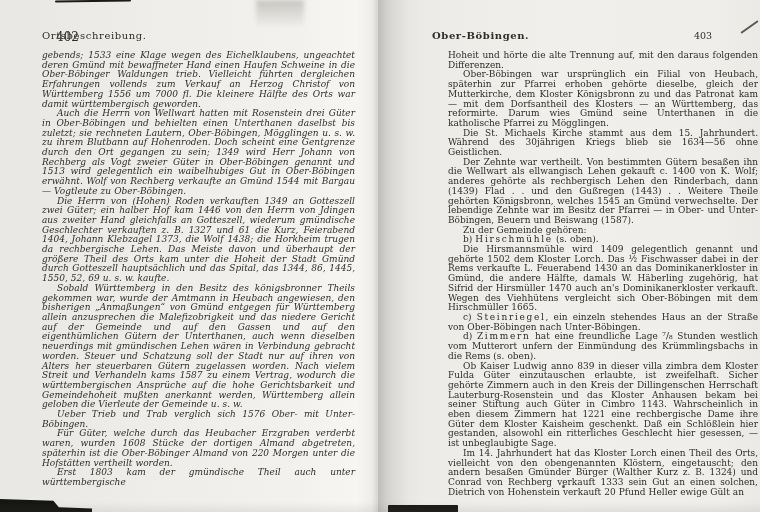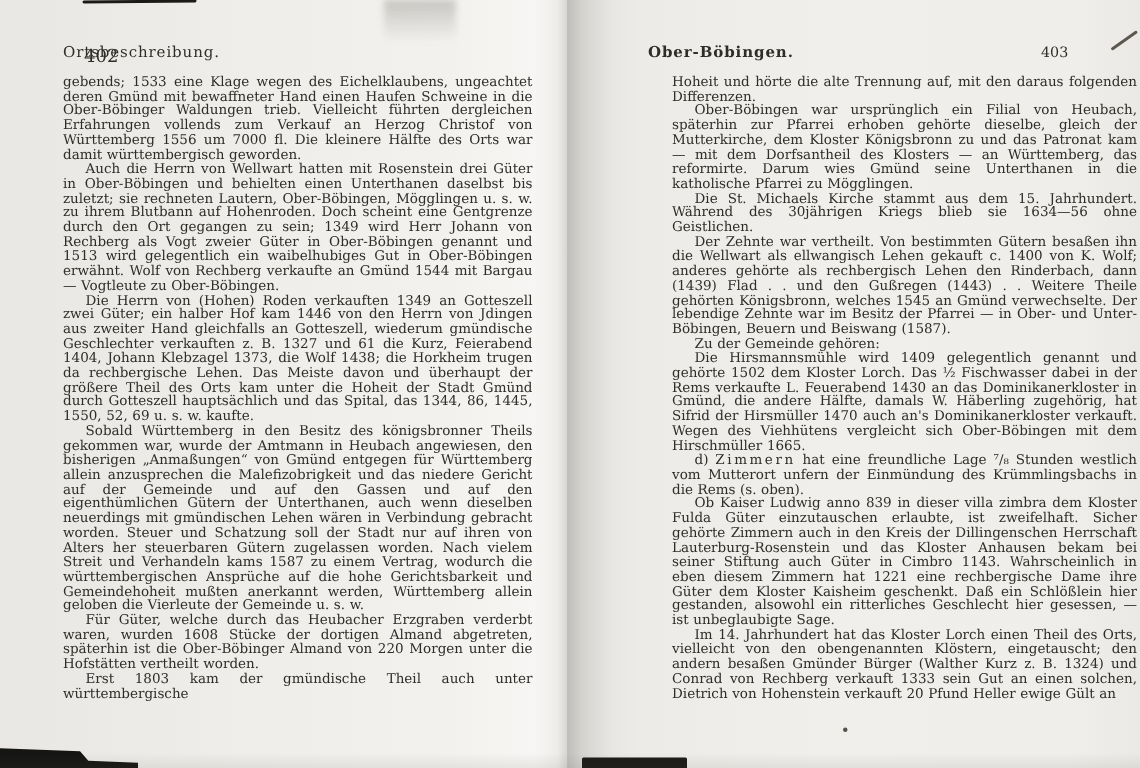--- a/index.html
+++ b/index.html
@@ -19,21 +19,21 @@
   .gutter-shadow {
     position:absolute; left:356px; top:0; width:52px; height:512px;
     background:linear-gradient(90deg, rgba(120,118,112,0) 0%, rgba(120,118,112,0.06) 30%, rgba(100,98,92,0.22) 44%, rgba(100,98,92,0.10) 60%, rgba(120,118,112,0) 100%);
     pointer-events:none;
   }
   .head-block-left  { position:absolute; left:42px;  top:30px; width:313px; font-size:10px; letter-spacing:0.6px; }
   .head-block-right { position:absolute; left:432px; top:30px; width:310px; text-align:left; font-size:10px; letter-spacing:0.6px;font-weight:bold; }
   .pagenum-left  { position:absolute; left:56px;  top:30px; font-size:12px; }
   .pagenum-right { position:absolute; left:694px; top:30px; width:24px; font-size:9.5px; }
   .body-col { position:absolute; top:51px; }
-  .body-left  { left:42px;  width:313px; }
+  .body-left  { left:42px;  width:313px;font-style:italic; }
   .body-right { left:448px; width:310px; }
   .body-col p {
     margin:0; text-align:justify; font-size:9px; line-height:9.7px;
     word-spacing:0.2px;
   }
   .body-col p.indent { text-indent:15px; }
   .spaced { letter-spacing:1.7px; }
   
   .mark-top-left {
     position:absolute; left:55px; top:0; width:76px; height:2px;
@@ -80,31 +80,34 @@
   <div class="head-block-left">Ortsbeschreibung.</div>
 
   <div class="head-block-right">Ober-Böbingen.</div>
   <div class="pagenum-right">403</div>
 
   <div class="body-col body-left">
       <p><span>gebends; 1533 eine Klage wegen des Eichelklaubens, ungeachtet deren Gmünd mit bewaffneter Hand einen Haufen Schweine in die Ober-Böbinger Waldungen trieb. Vielleicht führten dergleichen Erfahrungen vollends zum Verkauf an Herzog Christof von Württemberg 1556 um 7000 fl. Die kleinere Hälfte des Orts war damit württembergisch geworden.</span></p>
       <p class="indent"><span>Auch die Herrn von Wellwart hatten mit Rosenstein drei Güter in Ober-Böbingen und behielten einen Unterthanen daselbst bis zuletzt; sie rechneten Lautern, Ober-Böbingen, Mögglingen u. s. w. zu ihrem Blutbann auf Hohenroden. Doch scheint eine Gentgrenze durch den Ort gegangen zu sein; 1349 wird Herr Johann von Rechberg als Vogt zweier Güter in Ober-Böbingen genannt und 1513 wird gelegentlich ein waibelhubiges Gut in Ober-Böbingen erwähnt. Wolf von Rechberg verkaufte an Gmünd 1544 mit Bargau — Vogtleute zu Ober-Böbingen.</span></p>
       <p class="indent"><span>Die Herrn von (Hohen) Roden verkauften 1349 an Gotteszell zwei Güter; ein halber Hof kam 1446 von den Herrn von Jdingen aus zweiter Hand gleichfalls an Gotteszell, wiederum gmündische Geschlechter verkauften z. B. 1327 und 61 die Kurz, Feierabend 1404, Johann Klebzagel 1373, die Wolf 1438; die Horkheim trugen da rechbergische Lehen. Das Meiste davon und überhaupt der größere Theil des Orts kam unter die Hoheit der Stadt Gmünd durch Gotteszell hauptsächlich und das Spital, das 1344, 86, 1445, 1550, 52, 69 u. s. w. kaufte.</span></p>
       <p class="indent"><span>Sobald Württemberg in den Besitz des königsbronner Theils gekommen war, wurde der Amtmann in Heubach angewiesen, den bisherigen „Anmaßungen“ von Gmünd entgegen für Württemberg allein anzusprechen die Malefizobrigkeit und das niedere Gericht auf der Gemeinde und auf den Gassen und auf den eigenthümlichen Gütern der Unterthanen, auch wenn dieselben neuerdings mit gmündischen Lehen wären in Verbindung gebracht worden. Steuer und Schatzung soll der Stadt nur auf ihren von Alters her steuerbaren Gütern zugelassen worden. Nach vielem Streit und Verhandeln kams 1587 zu einem Vertrag, wodurch die württembergischen Ansprüche auf die hohe Gerichtsbarkeit und Gemeindehoheit mußten anerkannt werden, Württemberg allein geloben die Vierleute der Gemeinde u. s. w.</span></p>
+      <p class="indent"><span>Ueber Trieb und Trab verglich sich 1576 Ober- mit Unter-Böbingen.</span></p>
       <p class="indent"><span>Für Güter, welche durch das Heubacher Erzgraben verderbt waren, wurden 1608 Stücke der dortigen Almand abgetreten, späterhin ist die Ober-Böbinger Almand von 220 Morgen unter die Hofstätten vertheilt worden.</span></p>
       <p class="indent"><span>Erst 1803 kam der gmündische Theil auch unter württembergische</span></p>
     </div>
 
   <div class="body-col body-right">
       <p><span>Hoheit und hörte die alte Trennung auf, mit den daraus folgenden Differenzen.</span></p>
       <p class="indent"><span>Ober-Böbingen war ursprünglich ein Filial von Heubach, späterhin zur Pfarrei erhoben gehörte dieselbe, gleich der Mutterkirche, dem Kloster Königsbronn zu und das Patronat kam — mit dem Dorfsantheil des Klosters — an Württemberg, das reformirte. Darum wies Gmünd seine Unterthanen in die katholische Pfarrei zu Mögglingen.</span></p>
       <p class="indent"><span>Die St. Michaels Kirche stammt aus dem 15. Jahrhundert. Während des 30jährigen Kriegs blieb sie 1634—56 ohne Geistlichen.</span></p>
       <p class="indent"><span>Der Zehnte war vertheilt. Von bestimmten Gütern besaßen ihn die Wellwart als ellwangisch Lehen gekauft c. 1400 von K. Wolf; anderes gehörte als rechbergisch Lehen den Rinderbach, dann (1439) Flad . . und den Gußregen (1443) . . Weitere Theile gehörten Königsbronn, welches 1545 an Gmünd verwechselte. Der lebendige Zehnte war im Besitz der Pfarrei — in Ober- und Unter-Böbingen, Beuern und Beiswang (1587).</span></p>
       <p class="indent"><span>Zu der Gemeinde gehören:</span></p>
+      <p class="indent"><span>b) </span><span class="spaced">Hirschmühle</span><span> (s. oben).</span></p>
       <p class="indent"><span>Die Hirsmannsmühle wird 1409 gelegentlich genannt und gehörte 1502 dem Kloster Lorch. Das ½ Fischwasser dabei in der Rems verkaufte L. Feuerabend 1430 an das Dominikanerkloster in Gmünd, die andere Hälfte, damals W. Häberling zugehörig, hat Sifrid der Hirsmüller 1470 auch an's Dominikanerkloster verkauft. Wegen des Viehhütens vergleicht sich Ober-Böbingen mit dem Hirschmüller 1665.</span></p>
+      <p class="indent"><span>c) </span><span class="spaced">Steinriegel</span><span>, ein einzeln stehendes Haus an der Straße von Ober-Böbingen nach Unter-Böbingen.</span></p>
       <p class="indent"><span>d) </span><span class="spaced">Zimmern</span><span> hat eine freundliche Lage ⁷/₈ Stunden westlich vom Mutterort unfern der Einmündung des Krümmlingsbachs in die Rems (s. oben).</span></p>
       <p class="indent"><span>Ob Kaiser Ludwig anno 839 in dieser villa zimbra dem Kloster Fulda Güter einzutauschen erlaubte, ist zweifelhaft. Sicher gehörte Zimmern auch in den Kreis der Dillingenschen Herrschaft Lauterburg-Rosenstein und das Kloster Anhausen bekam bei seiner Stiftung auch Güter in Cimbro 1143. Wahrscheinlich in eben diesem Zimmern hat 1221 eine rechbergische Dame ihre Güter dem Kloster Kaisheim geschenkt. Daß ein Schlößlein hier gestanden, alsowohl ein ritterliches Geschlecht hier gesessen, — ist unbeglaubigte Sage.</span></p>
       <p class="indent"><span>Im 14. Jahrhundert hat das Kloster Lorch einen Theil des Orts, vielleicht von den obengenannten Klöstern, eingetauscht; den andern besaßen Gmünder Bürger (Walther Kurz z. B. 1324) und Conrad von Rechberg verkauft 1333 sein Gut an einen solchen, Dietrich von Hohenstein verkauft 20 Pfund Heller ewige Gült an</span></p>
     </div>
 
   <div class="mark-top-left"></div>
   <div class="smudge-top-center"></div>
   <div class="pen-mark-top-right"></div>
   <div class="mark-bottom-left"></div>
   <div class="mark-bottom-mid"></div>

